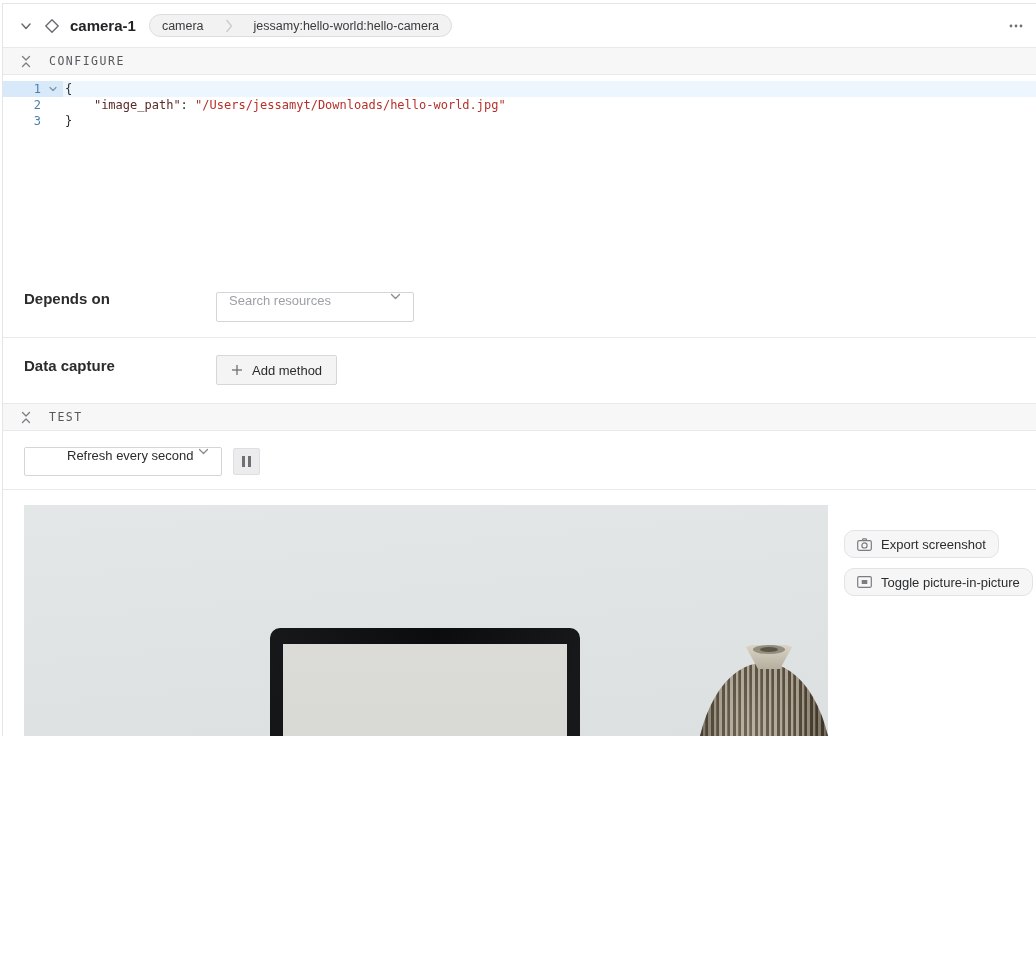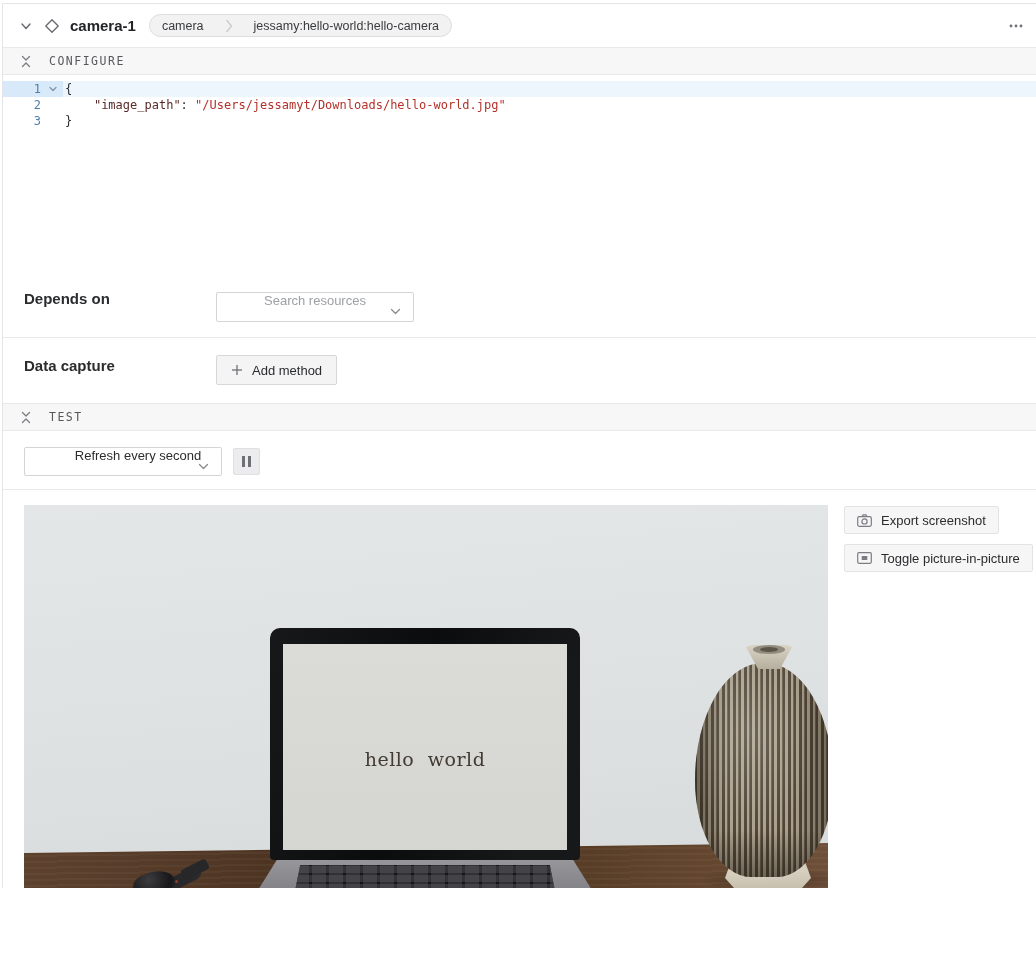--- a/index.html
+++ b/index.html
@@ -1,17 +1,17 @@
 <!DOCTYPE html>
 <html><head>
 <meta charset="utf-8">
 <style>
   * { margin:0; padding:0; box-sizing:border-box; }
   html,body { background:#ffffff; }
-  .page { position:relative; width:1036px; height:888px; background:#fff; overflow:hidden;
+  .page { position:relative; width:1036px; height:736px; background:#fff; overflow:hidden;
           font-family:"Liberation Sans", sans-serif; color:#2b2c2e; }
 
   .border-top { position:absolute; left:2px; top:3px; right:0; height:1px; background:#e4e5e7; }
   .border-left { position:absolute; left:2px; top:3px; bottom:0; width:1px; background:#e4e5e7; }
 
   
   .header { position:absolute; left:3px; top:4px; right:0; height:43px; background:#fff;
             display:flex; align-items:center; }
   .icon-btn { display:flex; align-items:center; justify-content:center; background:none; border:none; cursor:pointer; padding:2px; }
   .header .collapse { margin-left:15px; }
@@ -43,43 +43,43 @@
   .fold-col { width:24px; flex:0 0 24px; display:flex; align-items:center; justify-content:center; }
   .code-text { white-space:pre; color:#2a2b2d; }
   .tok-key { color:#5a2a28; }
   .tok-str { color:#b5312a; }
 
   
   .row-label { position:absolute; left:24px; font-size:15px; font-weight:600; color:#2b2c2e; }
   #depends-label { top:290px; }
   #capture-label { top:357px; }
   .divider { position:absolute; left:3px; right:0; height:1px; background:#e9e9eb; }
-  .fake-select { position:absolute; display:flex; align-items:center; height:30px; padding:0 12px;
-                 background:#fff; border:1px solid #d4d5d8; border-radius:2px; font-size:13px; cursor:pointer;flex-direction:column; }
+  .fake-select { position:absolute; display:flex; align-items:flex-start; height:30px; padding:0 12px;
+                 background:#fff; border:1px solid #d4d5d8; border-radius:2px; font-size:13px; cursor:pointer; }
   .fake-select .chev { margin-left:auto; display:flex; }
   #depends-select { left:216px; top:292px; width:198px; }
   #depends-select .val { color:#9ea0a5; }
   #refresh-select { left:24px; top:447px; width:198px; height:29px; }
   #refresh-select .val { color:#2b2c2e;margin-left:30px; }
 
   .gray-btn { display:flex; align-items:center; gap:9px; height:30px; padding:0 14px;
               background:#f4f4f5; border:1px solid #d7d7da; border-radius:2px;
               font-size:13px; color:#2b2c2e; cursor:pointer; font-family:"Liberation Sans",sans-serif; }
   #add-method-btn { position:absolute; left:216px; top:355px; }
 
   #pause-btn { position:absolute; left:233px; top:448px; width:27px; height:27px;
                background:#ececee; border:1px solid #dedfe1; border-radius:2px;
                display:flex; align-items:center; justify-content:center; gap:3px; cursor:pointer; }
   .pause-bar { width:3px; height:11px; background:#6f7074; }
 
   
   .action-btn { position:absolute; left:844px; display:flex; align-items:center; gap:9px; height:28px;
-                padding:0 12px; background:#f6f6f7; border:1px solid #e3e3e5; border-radius:2px;
+                padding:0 12px; background:#f6f6f7; border:1px solid #e3e3e5; border-radius:10px;
                 font-size:13px; color:#2b2c2e; cursor:pointer; white-space:nowrap;
-                font-family:"Liberation Sans",sans-serif; }
+                font-family:"Liberation Sans",sans-serif;margin-top:24px; }
   #export-btn { top:506px; }
   #pip-btn { top:544px; }
 
   
   .camera-frame { position:absolute; left:24px; top:505px; width:804px; height:463px; overflow:hidden;
                   background:#dfe2e3; }
   .wall { position:absolute; inset:0; background:linear-gradient(175deg,#e4e7e8 0%,#dde0e1 55%,#d4d7d8 100%); }
   .desk { position:absolute; left:-12px; right:-12px; top:343px; height:150px; transform:rotate(-0.7deg); }
   .desk-top { position:absolute; left:0; right:0; top:0; height:82px;
               background:linear-gradient(90deg,#5e422e 0%,#4e3523 30%,#47301f 52%,#5d4129 75%,#70503a 100%); }

